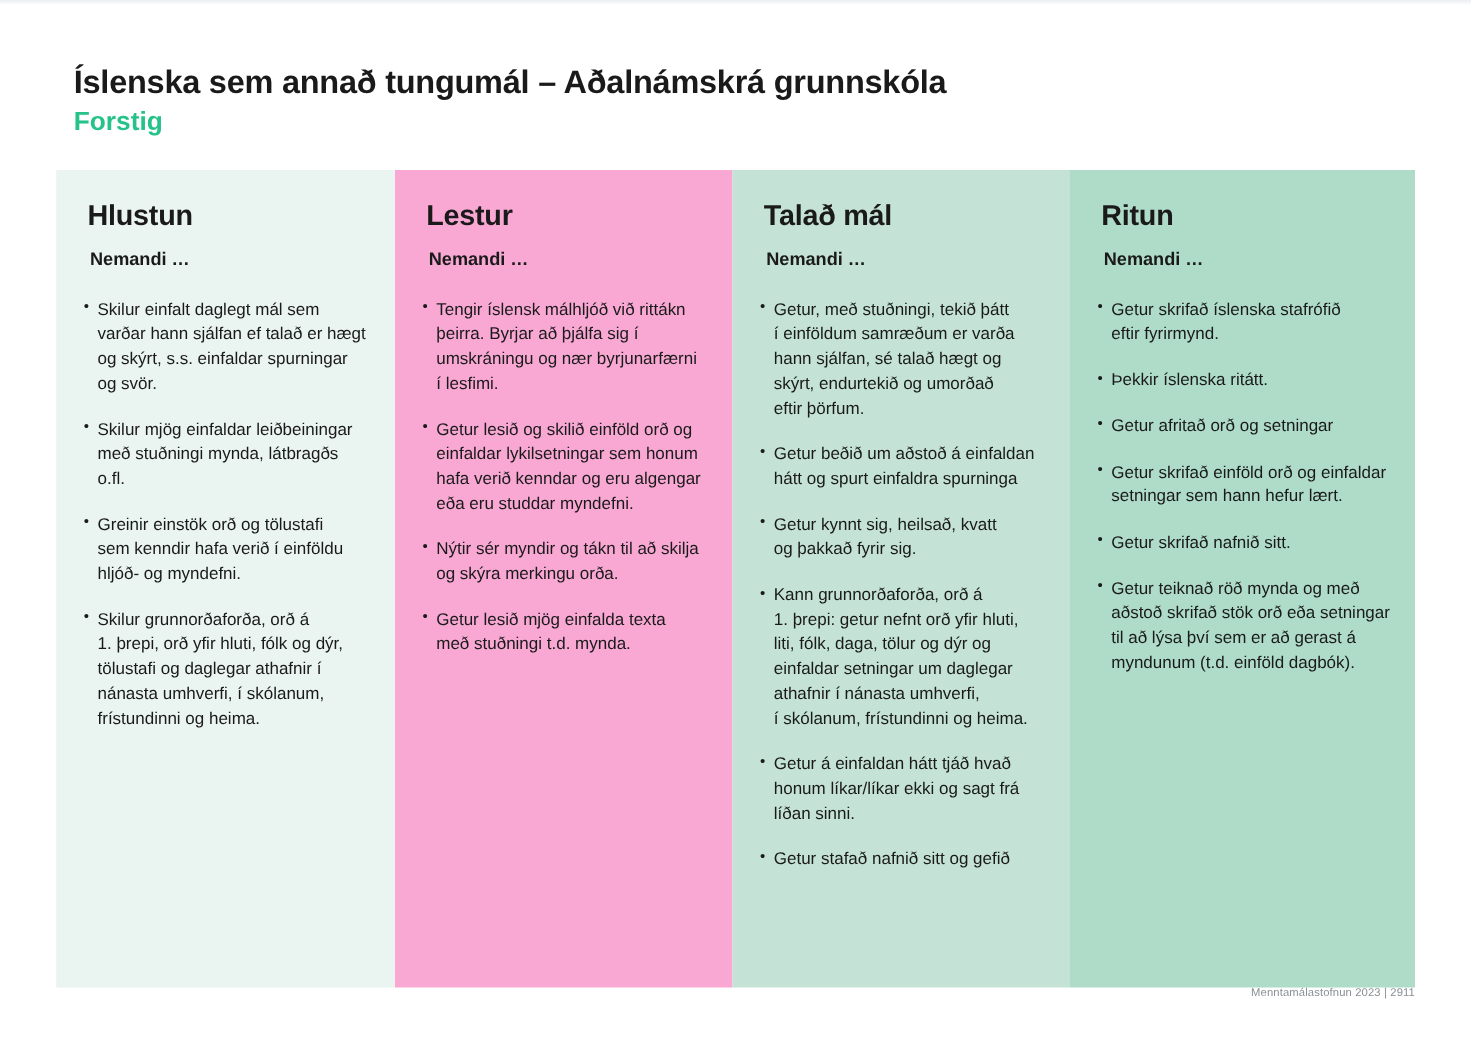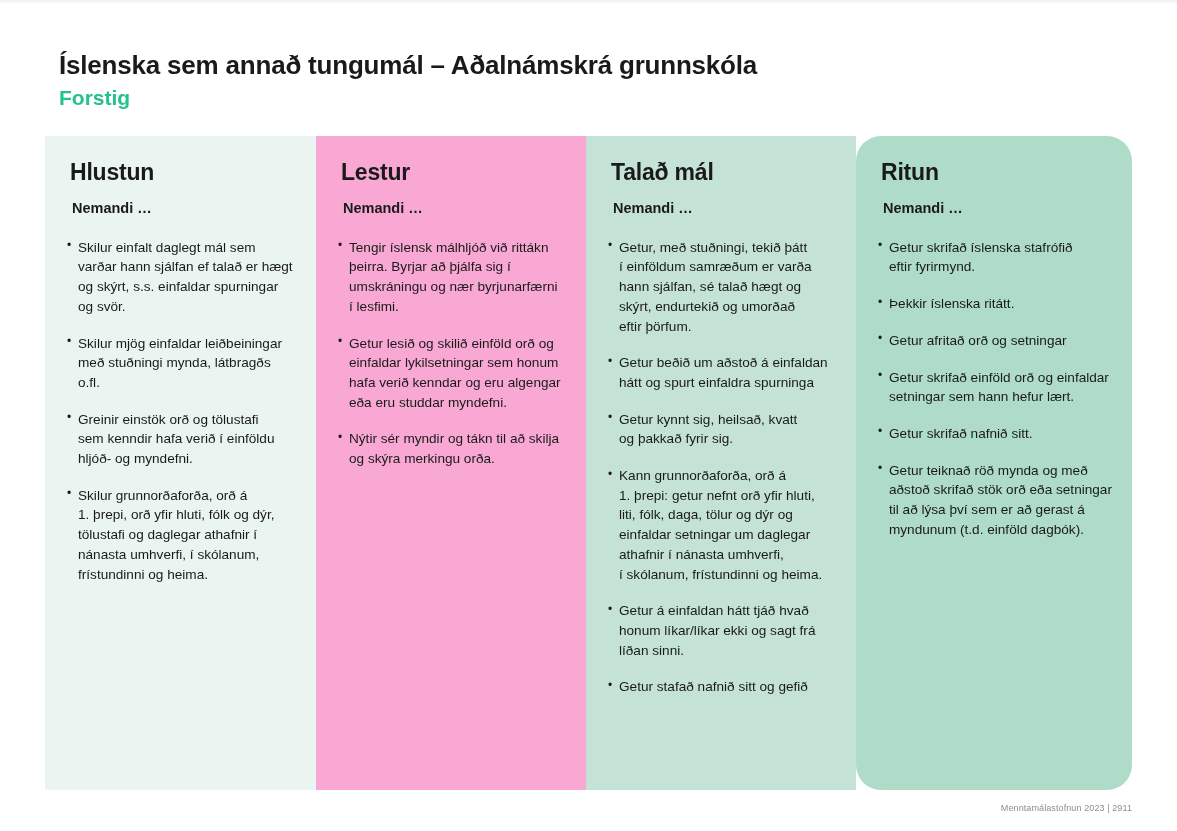--- a/index.html
+++ b/index.html
@@ -116,21 +116,21 @@
   }
   .bullets li .ln {
     display: block;
     white-space: pre;
   }
 
   
   .footer {
     position: absolute;
     right: 45px;
-    bottom: 18px;
+    bottom: 32px;
     font-size: 9px;
     color: #8a8f94;
     letter-spacing: 0.1px;
     text-align: left;
   }
 </style>
 </head>
 <body>
 
 <div class="top-strip"></div>
@@ -186,20 +186,24 @@
           </li>
           <li>
             <span class="ln">Getur lesið og skilið einföld orð og</span>
             <span class="ln">einfaldar lykilsetningar sem honum</span>
             <span class="ln">hafa verið kenndar og eru algengar</span>
             <span class="ln">eða eru studdar myndefni.</span>
           </li>
           <li>
             <span class="ln">Nýtir sér myndir og tákn til að skilja</span>
             <span class="ln">og skýra merkingu orða.</span>
+          </li>
+          <li>
+            <span class="ln">Getur lesið mjög einfalda texta</span>
+            <span class="ln">með stuðningi t.d. mynda.</span>
           </li>
         </ul>
     </div>
 
     <div class="col col-3" style="background: rgb(196, 227, 214);">
       <div class="col-title">Talað mál</div>
       <div class="col-sub">Nemandi …</div>
       <ul class="bullets">
           <li>
             <span class="ln">Getur, með stuðningi, tekið þátt</span>
@@ -228,21 +232,21 @@
             <span class="ln">Getur á einfaldan hátt tjáð hvað</span>
             <span class="ln">honum líkar/líkar ekki og sagt frá</span>
             <span class="ln">líðan sinni.</span>
           </li>
           <li>
             <span class="ln">Getur stafað nafnið sitt og gefið</span>
           </li>
         </ul>
     </div>
 
-    <div class="col col-4" style="background: rgb(174, 220, 201); border-radius: 25px;">
+    <div class="col col-4" style="background: rgb(174, 220, 201);">
       <div class="col-title">Ritun</div>
       <div class="col-sub">Nemandi …</div>
       <ul class="bullets">
           <li>
             <span class="ln">Getur skrifað íslenska stafrófið</span>
             <span class="ln">eftir fyrirmynd.</span>
           </li>
           <li>
             <span class="ln">Þekkir íslenska ritátt.</span>
           </li>

